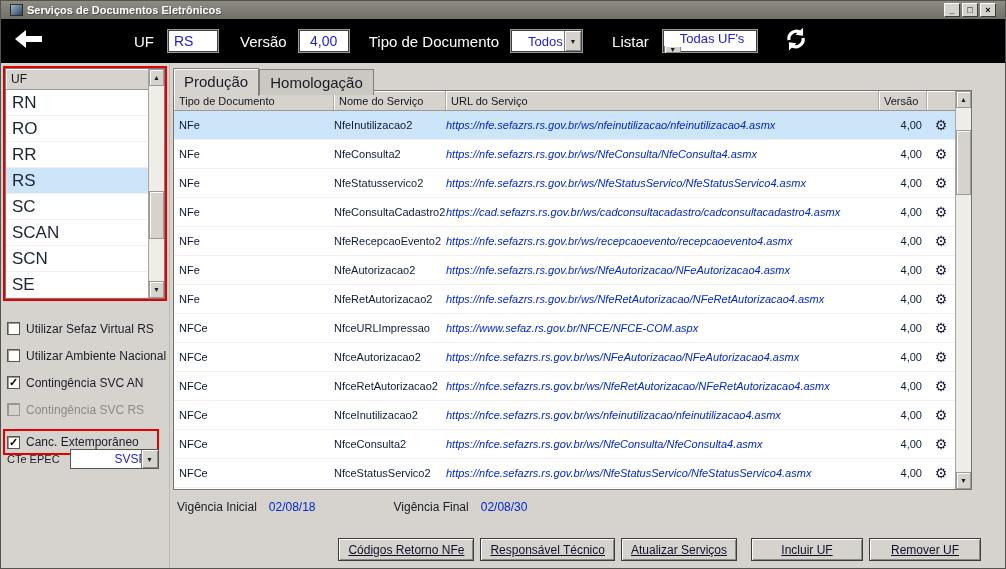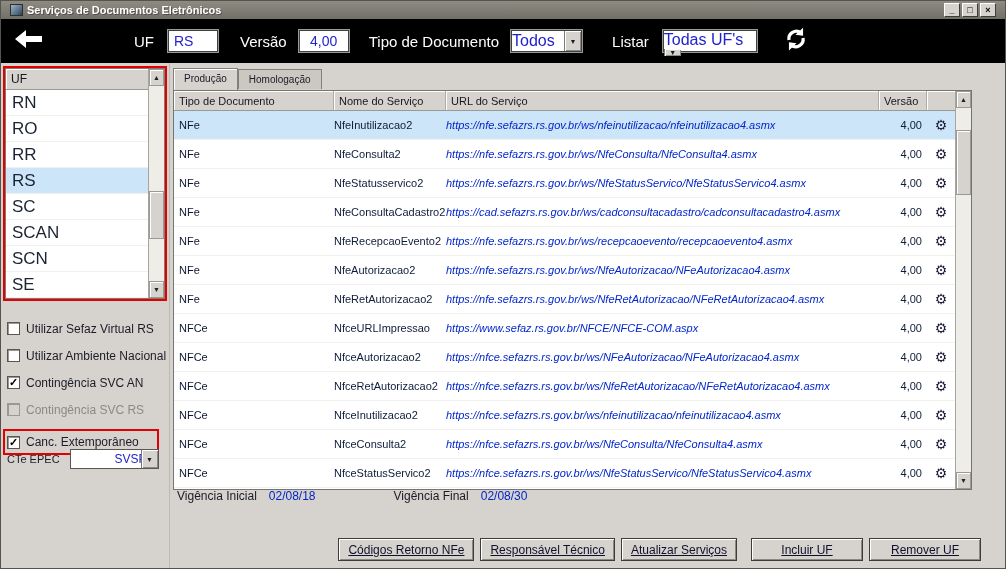--- a/index.html
+++ b/index.html
@@ -45,21 +45,21 @@
   .lbl-versao { margin-left:22px; }
   .inp-versao { margin-left:12px; width:50px; justify-content:center; }
   .lbl-tipo { margin-left:20px; }
   .tb-select {
     height:22px; background:#ffffff; display:flex; align-items:stretch;
     box-shadow:0 0 0 1px #9a9a9a; border:1px solid #404040; cursor:pointer;
   }
   .sel-tipo { margin-left:12px; }
   .lbl-listar { margin-left:30px; }
   .sel-listar { margin-left:14px;flex-direction:column; }
-  .tb-select .val { color:#2222cc; font-size:16px; display:flex; align-items:center; padding:0 0; white-space:nowrap; }
+  .tb-select .val { color:#2222cc; font-size:13px; display:flex; align-items:center; padding:0 16px; white-space:nowrap; }
   .sel-tipo .val { width:52px; }
   .sel-listar .val { width:92px; }
   .dd-btn {
     width:17px; background:#d6d3ce; border-left:1px solid #7a7a74;
     box-shadow:inset 1px 1px 0 #fff, inset -1px -1px 0 #8a8a84;
     display:flex; align-items:center; justify-content:center;
     font-size:7px; color:#1c1c1c;
   }
   .refresh-btn { margin-left:26px; cursor:pointer; display:flex; align-items:center; }
   
@@ -106,21 +106,21 @@
   .cte-label { font-size:11px; color:#1c1c28; }
   .cte-select {
     height:20px; background:#ffffff; border:1px solid #58564f;
     display:flex; align-items:stretch; cursor:pointer;
   }
   .cte-select .val { width:46px; color:#2222cc; font-size:12px; display:flex; align-items:center; padding:0 20px;margin-left:24px; }
   
   .main { position:absolute; top:62px; left:168px; right:0; bottom:0; background:#d6d3ce; border-left:1px solid #bdbab4; }
   .tabs { position:absolute; top:5px; left:3px; display:flex; align-items:flex-end; z-index:3; }
   .tab {
-    font-size:10px; color:#1a1a28; padding:4px 10px; background:#cbc8c1;
+    font-size:15px; color:#1a1a28; padding:4px 10px; background:#cbc8c1;
     border:1px solid #82807a; border-bottom:none; cursor:pointer; white-space:nowrap;
   }
   .tab.active { background:#d6d3ce; box-shadow:inset 1px 1px 0 #fff; padding-bottom:6px; margin-bottom:-1px; z-index:4; }
   .table-wrap {
     position:absolute; top:27px; left:3px; right:33px; height:400px;
     border:1px solid #76746e; background:#ffffff; display:flex;
   }
   .tbl-content { flex:1; display:flex; flex-direction:column; overflow:hidden; }
   .thead { display:flex; height:20px; background:#d6d3ce; border-bottom:1px solid #9a9a94; flex:0 0 20px; }
   .th {
@@ -132,21 +132,21 @@
   .trow { display:flex; height:29px; align-items:center; border-bottom:1px solid #f1f1ef; cursor:pointer; }
   .trow.selected { background:#cde5f8; }
   .cell { font-size:11px; white-space:nowrap; }
   .c-tipo { width:160px; padding-left:5px; color:#0e1630; }
   .c-nome { width:112px; color:#0e1c38; overflow:visible; }
   .c-url { flex:1; color:#0026cc; overflow:hidden;font-style:italic; }
   .c-versao { width:48px; text-align:right; padding-right:5px; color:#0e1c38; }
   .c-gear { width:28px; text-align:center; font-size:14px; color:#1c1c3e; cursor:pointer; line-height:1; }
   .tbl-scroll { width:16px; background:#efede8; border-left:1px solid #a8a5a0; display:flex; flex-direction:column; }
   .tbl-scroll .sb-thumb { top:22px; height:65px; }
-  .vigencia { position:absolute; top:424px; left:7px; display:flex; align-items:center; font-size:12px; height:18px; }
+  .vigencia { position:absolute; top:435px; left:7px; display:flex; align-items:center; font-size:12px; height:18px; }
   .vig-label { color:#1a1a28; }
   .vig-value { color:#0026cc; margin-left:12px; }
   .vig-final { margin-left:78px; }
   .footer-buttons { position:absolute; bottom:7px; right:24px; display:flex; gap:6px; }
   .btm-btn {
     min-width:112px; height:23px; padding:0 9px; font-family:"Liberation Sans",sans-serif;
     font-size:12px; color:#10102a; text-decoration:underline; cursor:pointer;
     background:#d6d3ce; border:1px solid #3c3c38;
     box-shadow:inset 1px 1px 0 #ffffff, inset -1px -1px 0 #8a8a84;
   }

